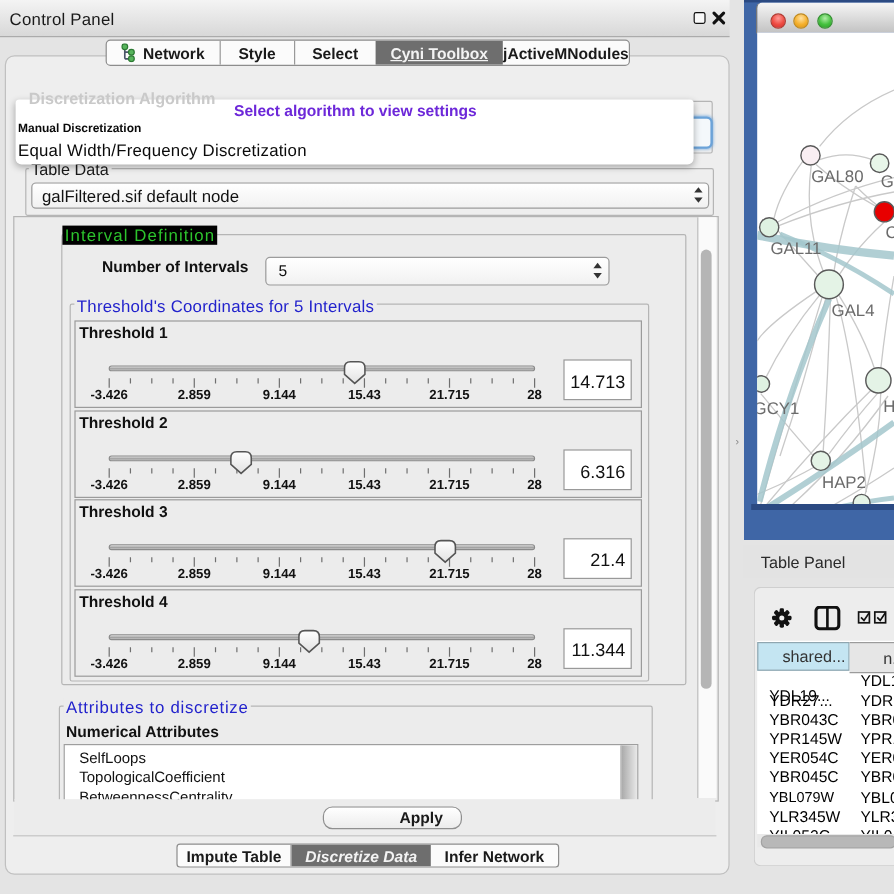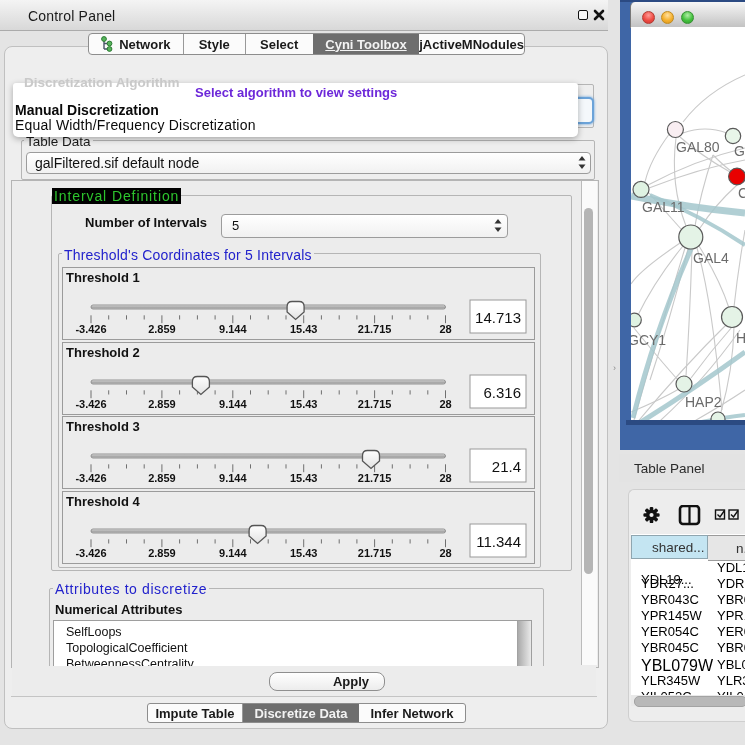--- a/index.html
+++ b/index.html
@@ -4,21 +4,21 @@
 <style>
   html,body{margin:0;padding:0;}
   body{width:745px;height:745px;background:#e4e4e4;position:relative;overflow:hidden;
        font-family:"Liberation Sans", sans-serif;}
   .abs{position:absolute;}
 </style>
 </head>
 <body>
 
 <div class="abs" style="left:0;top:0;width:608px;height:30px;background:linear-gradient(#f4f4f4,#d8d8d8);border-bottom:1px solid #ababab;"></div>
-<div class="abs" style="left:8px;top:8px;font-size:14px;letter-spacing:0.2px;color:#1a1a1a;margin-left:20px;">Control Panel</div>
+<div class="abs" style="left:8px;top:8px;font-size:14px;letter-spacing:0.2px;color:#1a1a1a;">Control Panel</div>
 <div class="abs" style="left:578px;top:10px;width:8px;height:8px;border:1.6px solid #111;border-radius:2px;background:#f8f8f8;"></div>
 <svg class="abs" style="left:593px;top:9px;" width="12" height="12" viewBox="0 0 12 12">
   <path d="M2 2 L10 10 M10 2 L2 10" stroke="#111" stroke-width="2.6" stroke-linecap="round"></path>
 </svg>
 
 <div class="abs" style="left:4px;top:46px;width:602px;height:681px;background:#eeeeee;border:1px solid #c0c0c0;border-radius:8px;"></div>
 
 <div class="abs" style="left:88px;top:33px;width:435px;height:20px;background:#fbfbfb;border:1px solid #8d8d8d;border-radius:4px;overflow:hidden;display:flex;font-size:13px;font-weight:600;color:#1a1a1a;">
   <div style="width:95px;display:flex;align-items:center;justify-content:center;border-right:1px solid #999;">
     <svg width="14" height="16" viewBox="0 0 14 16" style="margin-right:4px;">
@@ -266,28 +266,28 @@
 </div>
 
 <div class="abs" style="left:12px;top:666px;width:584px;height:30px;background:#ececec;"></div>
 
 <div class="abs" style="left:269px;top:672px;width:66px;height:17px;background:linear-gradient(#ffffff,#ececec);border:1px solid #8f8f8f;border-radius:8px;display:flex;align-items:center;justify-content:center;font-size:13px;font-weight:600;color:#1a1a1a;padding-left:48px;">Apply</div>
 
 <div class="abs" style="left:11px;top:696px;width:586px;height:1px;background:#c4c4c4;"></div>
 
 <div class="abs" style="left:147px;top:703px;width:317px;height:18px;background:#fbfbfb;border:1px solid #8d8d8d;border-radius:3px;overflow:hidden;display:flex;font-size:13px;font-weight:600;color:#1a1a1a;">
   <div style="width:94px;display:flex;align-items:center;justify-content:center;border-right:1px solid #999;">Impute Table</div>
-  <div style="width:116px;display:flex;align-items:center;justify-content:center;background:#6e6e6e;color:#f3f3f3;">Discretize Data</div>
+  <div style="width:116px;display:flex;align-items:center;justify-content:center;background:#6e6e6e;color:#f3f3f3;font-style:italic;">Discretize Data</div>
   <div style="flex:1;display:flex;align-items:center;justify-content:center;">Infer Network</div>
 </div>
 
 <div class="abs" style="left:13px;top:83px;width:565px;height:54px;background:#ffffff;border-radius:3px 3px 5px 5px;box-shadow:0 2px 6px rgba(0,0,0,0.30);z-index:50;"></div>
 <div class="abs" style="left:24px;top:75px;font-size:13.5px;font-weight:bold;color:#c9c9c9;z-index:60;">Discretization Algorithm</div>
 <div class="abs" style="left:195px;top:85px;font-size:13px;font-weight:bold;color:#6d28d9;z-index:60;">Select algorithm to view settings</div>
-<div class="abs" style="left:15px;top:102px;font-size:14px;font-weight:bold;color:#0a0a0a;z-index:60;">Manual Discretization</div>
+<div class="abs" style="left:15px;top:102px;font-size:10px;font-weight:bold;color:#0a0a0a;z-index:60;">Manual Discretization</div>
 <div class="abs" style="left:15px;top:117px;font-size:14px;letter-spacing:0.2px;color:#0a0a0a;z-index:60;">Equal Width/Frequency Discretization</div>
 
 <div class="abs" style="left:620px;top:0;width:125px;height:450px;background:#3f66a6;"></div>
 <div class="abs" style="left:620px;top:0;width:125px;height:2px;background:#2b4a82;"></div>
 
 <div class="abs" style="left:626px;top:420px;width:119px;height:5px;background:#2b4a82;"></div>
 
 <div class="abs" style="left:630px;top:2px;width:115px;height:25px;background:linear-gradient(#f6f6f6,#c3c3c3);border-left:1px solid #777;border-bottom:1px solid #888;border-top-left-radius:5px;"></div>
 
 <div class="abs" style="left:642px;top:11px;width:11px;height:11px;border-radius:50%;background:radial-gradient(circle at 50% 30%,#ff9a96 0%,#ee4b42 55%,#c33 100%);border:0.5px solid #b03b33;"></div>
@@ -399,21 +399,21 @@
 <div class="abs" style="left:641px;top:576px;font-size:13px;color:#000;">YDR27...</div>
 <div class="abs" style="left:717px;top:576px;font-size:13px;color:#000;">YDR2</div>
 <div class="abs" style="left:641px;top:592px;font-size:13px;color:#000;">YBR043C</div>
 <div class="abs" style="left:717px;top:592px;font-size:13px;color:#000;">YBR0</div>
 <div class="abs" style="left:641px;top:608px;font-size:13px;color:#000;">YPR145W</div>
 <div class="abs" style="left:717px;top:608px;font-size:13px;color:#000;">YPR1</div>
 <div class="abs" style="left:641px;top:624px;font-size:13px;color:#000;">YER054C</div>
 <div class="abs" style="left:717px;top:624px;font-size:13px;color:#000;">YER0</div>
 <div class="abs" style="left:641px;top:640px;font-size:13px;color:#000;">YBR045C</div>
 <div class="abs" style="left:717px;top:640px;font-size:13px;color:#000;">YBR0</div>
-<div class="abs" style="left:641px;top:657px;font-size:16px;color:#000;">YBL079W</div>
+<div class="abs" style="left:641px;top:657px;font-size:12px;color:#000;">YBL079W</div>
 <div class="abs" style="left:717px;top:657px;font-size:13px;color:#000;">YBL0</div>
 <div class="abs" style="left:641px;top:673px;font-size:13px;color:#000;">YLR345W</div>
 <div class="abs" style="left:717px;top:673px;font-size:13px;color:#000;">YLR3</div>
 <div class="abs" style="left:641px;top:689px;font-size:13px;color:#000;">YIL052C</div>
 <div class="abs" style="left:717px;top:689px;font-size:13px;color:#000;">YIL0</div>
 
 <div class="abs" style="left:631px;top:695px;width:114px;height:11px;background:#e9e9e9;"></div>
 <div class="abs" style="left:634px;top:696px;width:111px;height:9px;background:#b8b8b8;border:1px solid #a3a3a3;border-radius:5px;"></div>
 
 <div class="abs" style="left:613px;top:363px;font-size:9px;color:#8a8a8a;">›</div>

